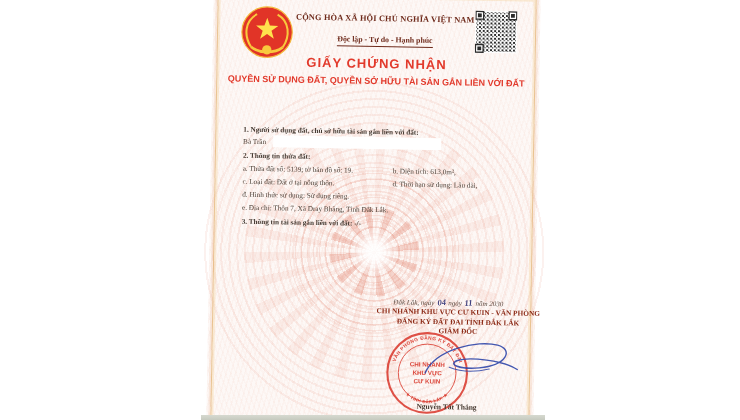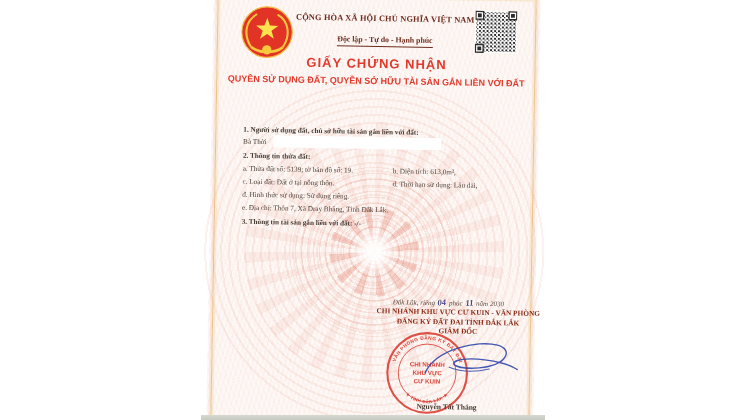--- a/index.html
+++ b/index.html
@@ -109,36 +109,36 @@
       <use href="#finder" x="0" y="0"></use>
       <use href="#finder" x="26" y="0"></use>
       <use href="#finder" x="0" y="26"></use>
     </svg>
 
     <div class="title1">GIẤY CHỨNG NHẬN</div>
     <div class="title2">QUYỀN SỬ DỤNG ĐẤT, QUYỀN SỞ HỮU TÀI SẢN GẮN LIỀN VỚI ĐẤT</div>
 
     <div class="l b" style="left:32px;top:136px;">1. Người sử dụng đất, chủ sở hữu tài sản gắn liền với đất:</div>
     <div class="redact"></div>
-    <div class="l" style="left:32px;top:148px;">Bà Thời</div>
+    <div class="l" style="left:32px;top:148px;">Bà Trần</div>
     <div class="l b" style="left:32px;top:162px;">2. Thông tin thửa đất:</div>
 
     <div class="l" style="left:32px;top:175px;">a. Thửa đất số: 5139; tờ bản đồ số: 19.</div>
     <div class="l row-right" style="top:175px;">b. Diện tích: 613,0m²,</div>
     <div class="l" style="left:32px;top:188px;">c. Loại đất: Đất ở tại nông thôn.</div>
     <div class="l row-right" style="top:188px;">d. Thời hạn sử dụng: Lâu dài,</div>
     <div class="l" style="left:32px;top:201px;">đ. Hình thức sử dụng: Sử dụng riêng.</div>
     <div class="l" style="left:32px;top:214px;">e. Địa chỉ: Thôn 7, Xã Dray Bhăng, Tỉnh Đắk Lắk.</div>
 
     <div class="l b" style="left:32px;top:228px;">3. Thông tin tài sản gắn liền với đất: -/-</div>
 
     <div class="dateline">
-      <span>Đắk Lắk, riêng</span>
+      <span>Đắk Lắk, ngày</span>
       <span class="hand">04</span>
-      <span>phúc</span>
+      <span>ngày</span>
       <span class="hand">11</span>
       <span>năm 2030</span>
     </div>
     <div class="orgblock">
       <div>CHI NHÁNH KHU VỰC CƯ KUIN - VĂN PHÒNG</div>
       <div>ĐĂNG KÝ ĐẤT ĐAI TỈNH ĐẮK LẮK</div>
       <div>GIÁM ĐỐC</div>
     </div>
 
     <svg class="stamp" viewBox="0 0 84 84">

